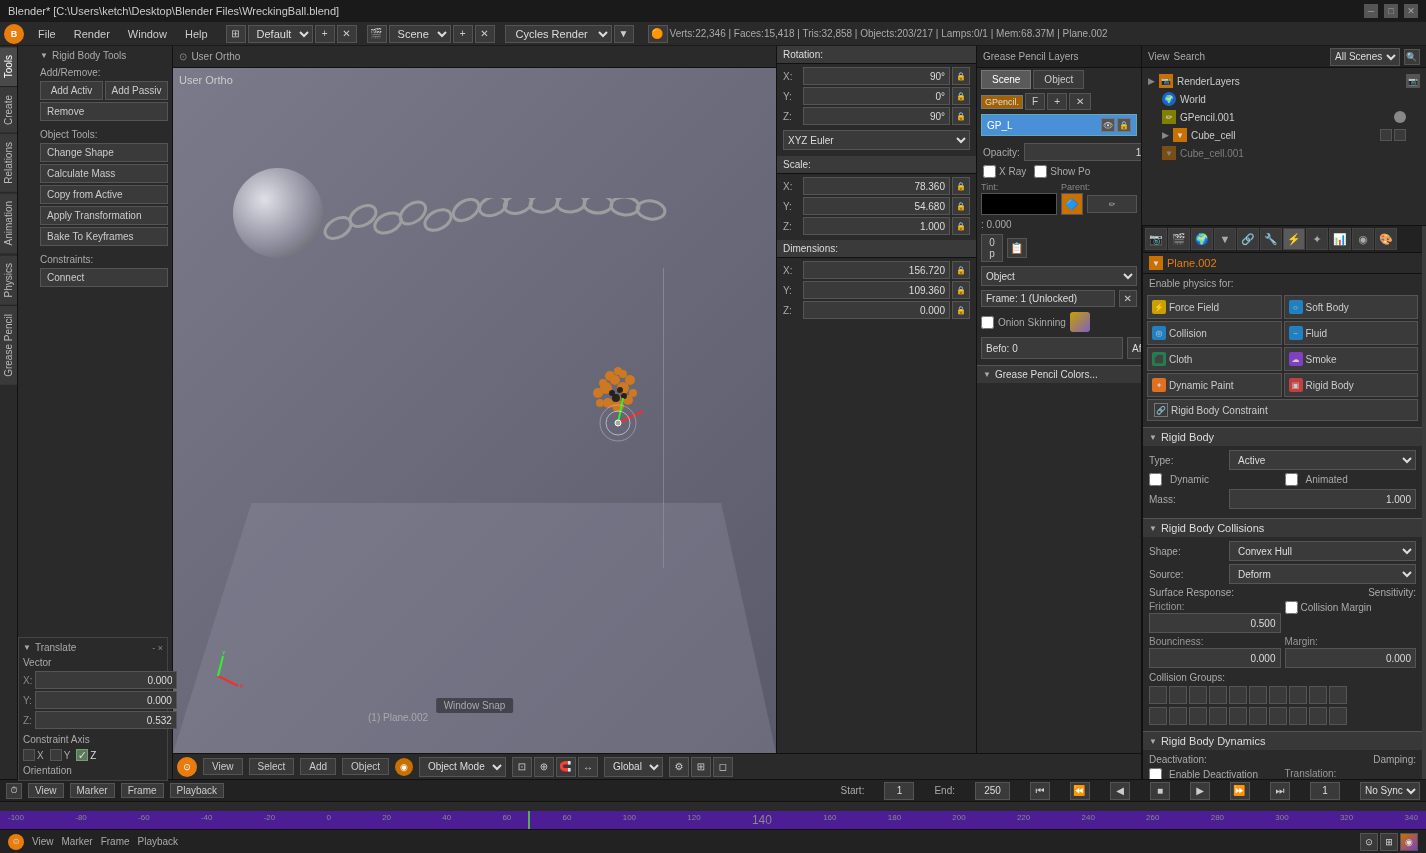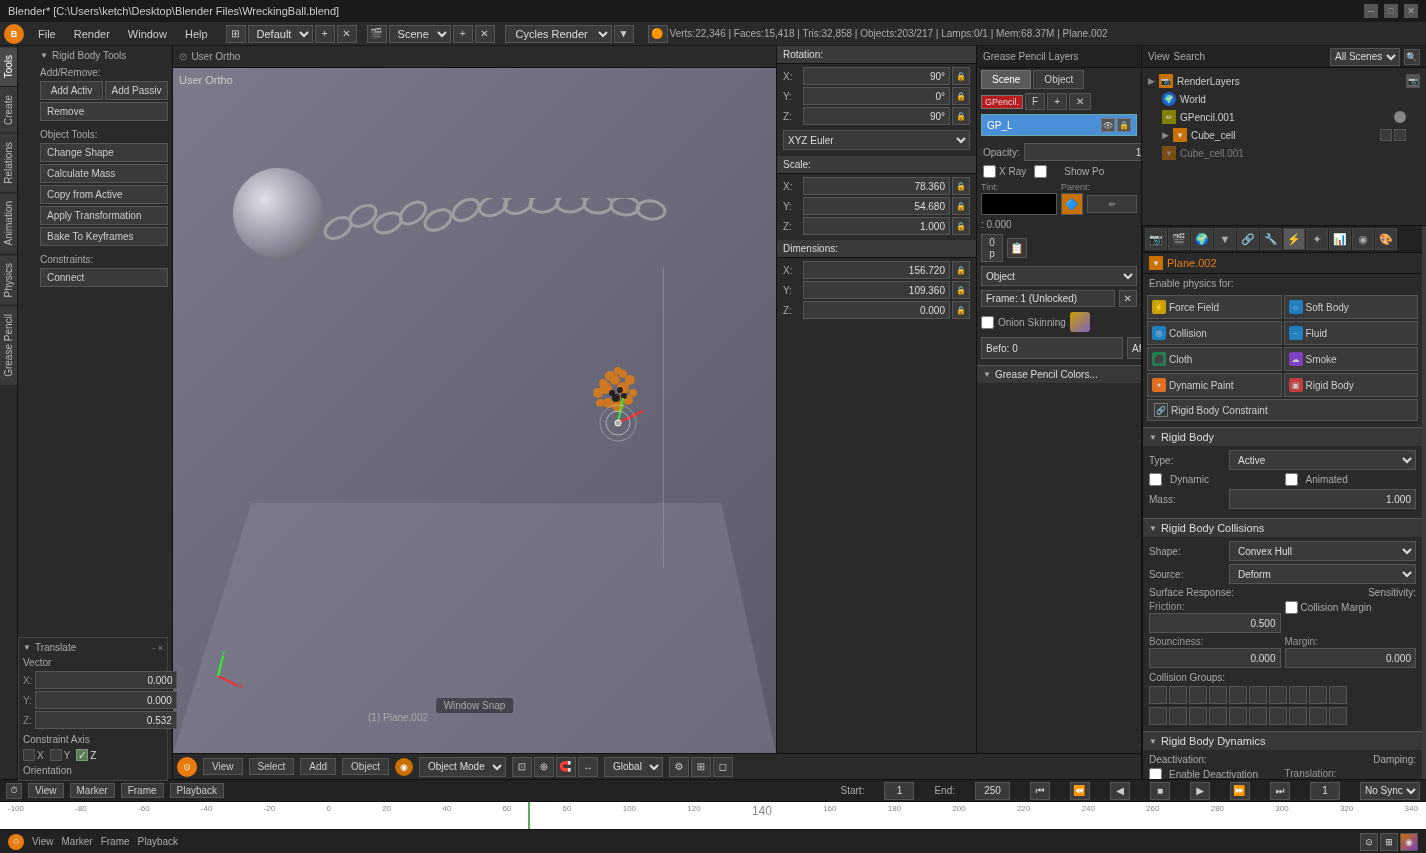--- a/index.html
+++ b/index.html
@@ -377,21 +377,21 @@
           <div class="gp-header">
             <span style="color:#aaa; font-size:10px;">Grease Pencil Layers</span>
           </div>
 
           <div class="scene-tabs-bar">
             <button class="scene-tab active">Scene</button>
             <button class="scene-tab">Object</button>
           </div>
 
           <div style="display:flex; align-items:center; padding:2px 4px; gap:2px;">
-            <div style="background:#b91c1c; border:1px solid #777; color:#ddd; font-size:9px; padding:1px 3px;">
+            <div style="background:#a16207; border:1px solid #777; color:#ddd; font-size:9px; padding:1px 3px;">
               <span>GPencil.</span>
             </div>
             <button class="gp-layer-btn">F</button>
             <button class="gp-layer-btn">+</button>
             <button class="gp-layer-btn">✕</button>
           </div>
 
           <div style="background:#4a90d9; border:1px solid #6aa; padding:3px 5px; margin:2px 4px; display:flex; align-items:center; justify-content:space-between;">
             <span style="color:#fff; font-size:10px;">GP_L</span>
             <div style="display:flex; gap:2px;">
@@ -403,21 +403,21 @@
           <div style="display:flex; align-items:center; padding:2px 6px; gap:4px; margin-top:3px;">
             <span style="color:#aaa; font-size:10px;">Opacity:</span>
             <input type="text" value="1.000" style="flex: 1 1 0%; background: rgb(58, 58, 58); border: 1px solid rgb(85, 85, 85); color: rgb(221, 221, 221); padding: 1px 4px; font-size: 10px; height: 18px; text-align: right;">
           </div>
 
           <div style="display:flex; align-items:center; padding:2px 6px; gap:8px;">
             <label style="display:flex; align-items:center; gap:3px; cursor:pointer;">
               <input type="checkbox" style="">
               <span style="color:#aaa; font-size:10px;">X Ray</span>
             </label>
-            <label style="display:flex; align-items:center; gap:17px; cursor:pointer;">
+            <label style="display:flex; align-items:center; gap:3px; cursor:pointer;">
               <input type="checkbox" style="">
               <span style="color:#aaa; font-size:10px;">Show Po</span>
             </label>
           </div>
 
           <div class="tint-parent-row">
             <div class="tint-block">
               <div class="block-label">Tint:</div>
               <div class="color-block"></div>
             </div>
@@ -755,21 +755,21 @@
         <button style="background:#3a3a3a; border:1px solid #555; color:#ccc; width:20px; height:18px; font-size:10px; cursor:pointer;">▶</button>
         <button style="background:#3a3a3a; border:1px solid #555; color:#ccc; width:20px; height:18px; font-size:10px; cursor:pointer;">⏩</button>
         <button style="background:#3a3a3a; border:1px solid #555; color:#ccc; width:20px; height:18px; font-size:10px; cursor:pointer;">⏭</button>
         <input type="text" value="1" style="background: rgb(58, 58, 58); border: 1px solid rgb(85, 85, 85); color: rgb(221, 221, 221); padding: 1px 3px; font-size: 10px; height: 18px; width: 30px; text-align: center;">
         <select style="background:#3a3a3a; border:1px solid #555; color:#ddd; font-size:10px; height:18px;">
           <option>No Sync</option>
         </select>
       </div>
     </div>
 
-    <div style="flex:1; background:#ffffff; position:relative; overflow:hidden;">
+    <div style="flex:1; background:#4c1d95; position:relative; overflow:hidden;margin-top:9px;">
 
       <div style="position:absolute; top:2px; left:0; right:0; display:flex; justify-content:space-between; padding:0 8px;">
         <span style="color:#888; font-size:8px;">-100</span>
         <span style="color:#888; font-size:8px;">-80</span>
         <span style="color:#888; font-size:8px;">-60</span>
         <span style="color:#888; font-size:8px;">-40</span>
         <span style="color:#888; font-size:8px;">-20</span>
         <span style="color:#888; font-size:8px;">0</span>
         <span style="color:#888; font-size:8px;">20</span>
         <span style="color:#888; font-size:8px;">40</span>

